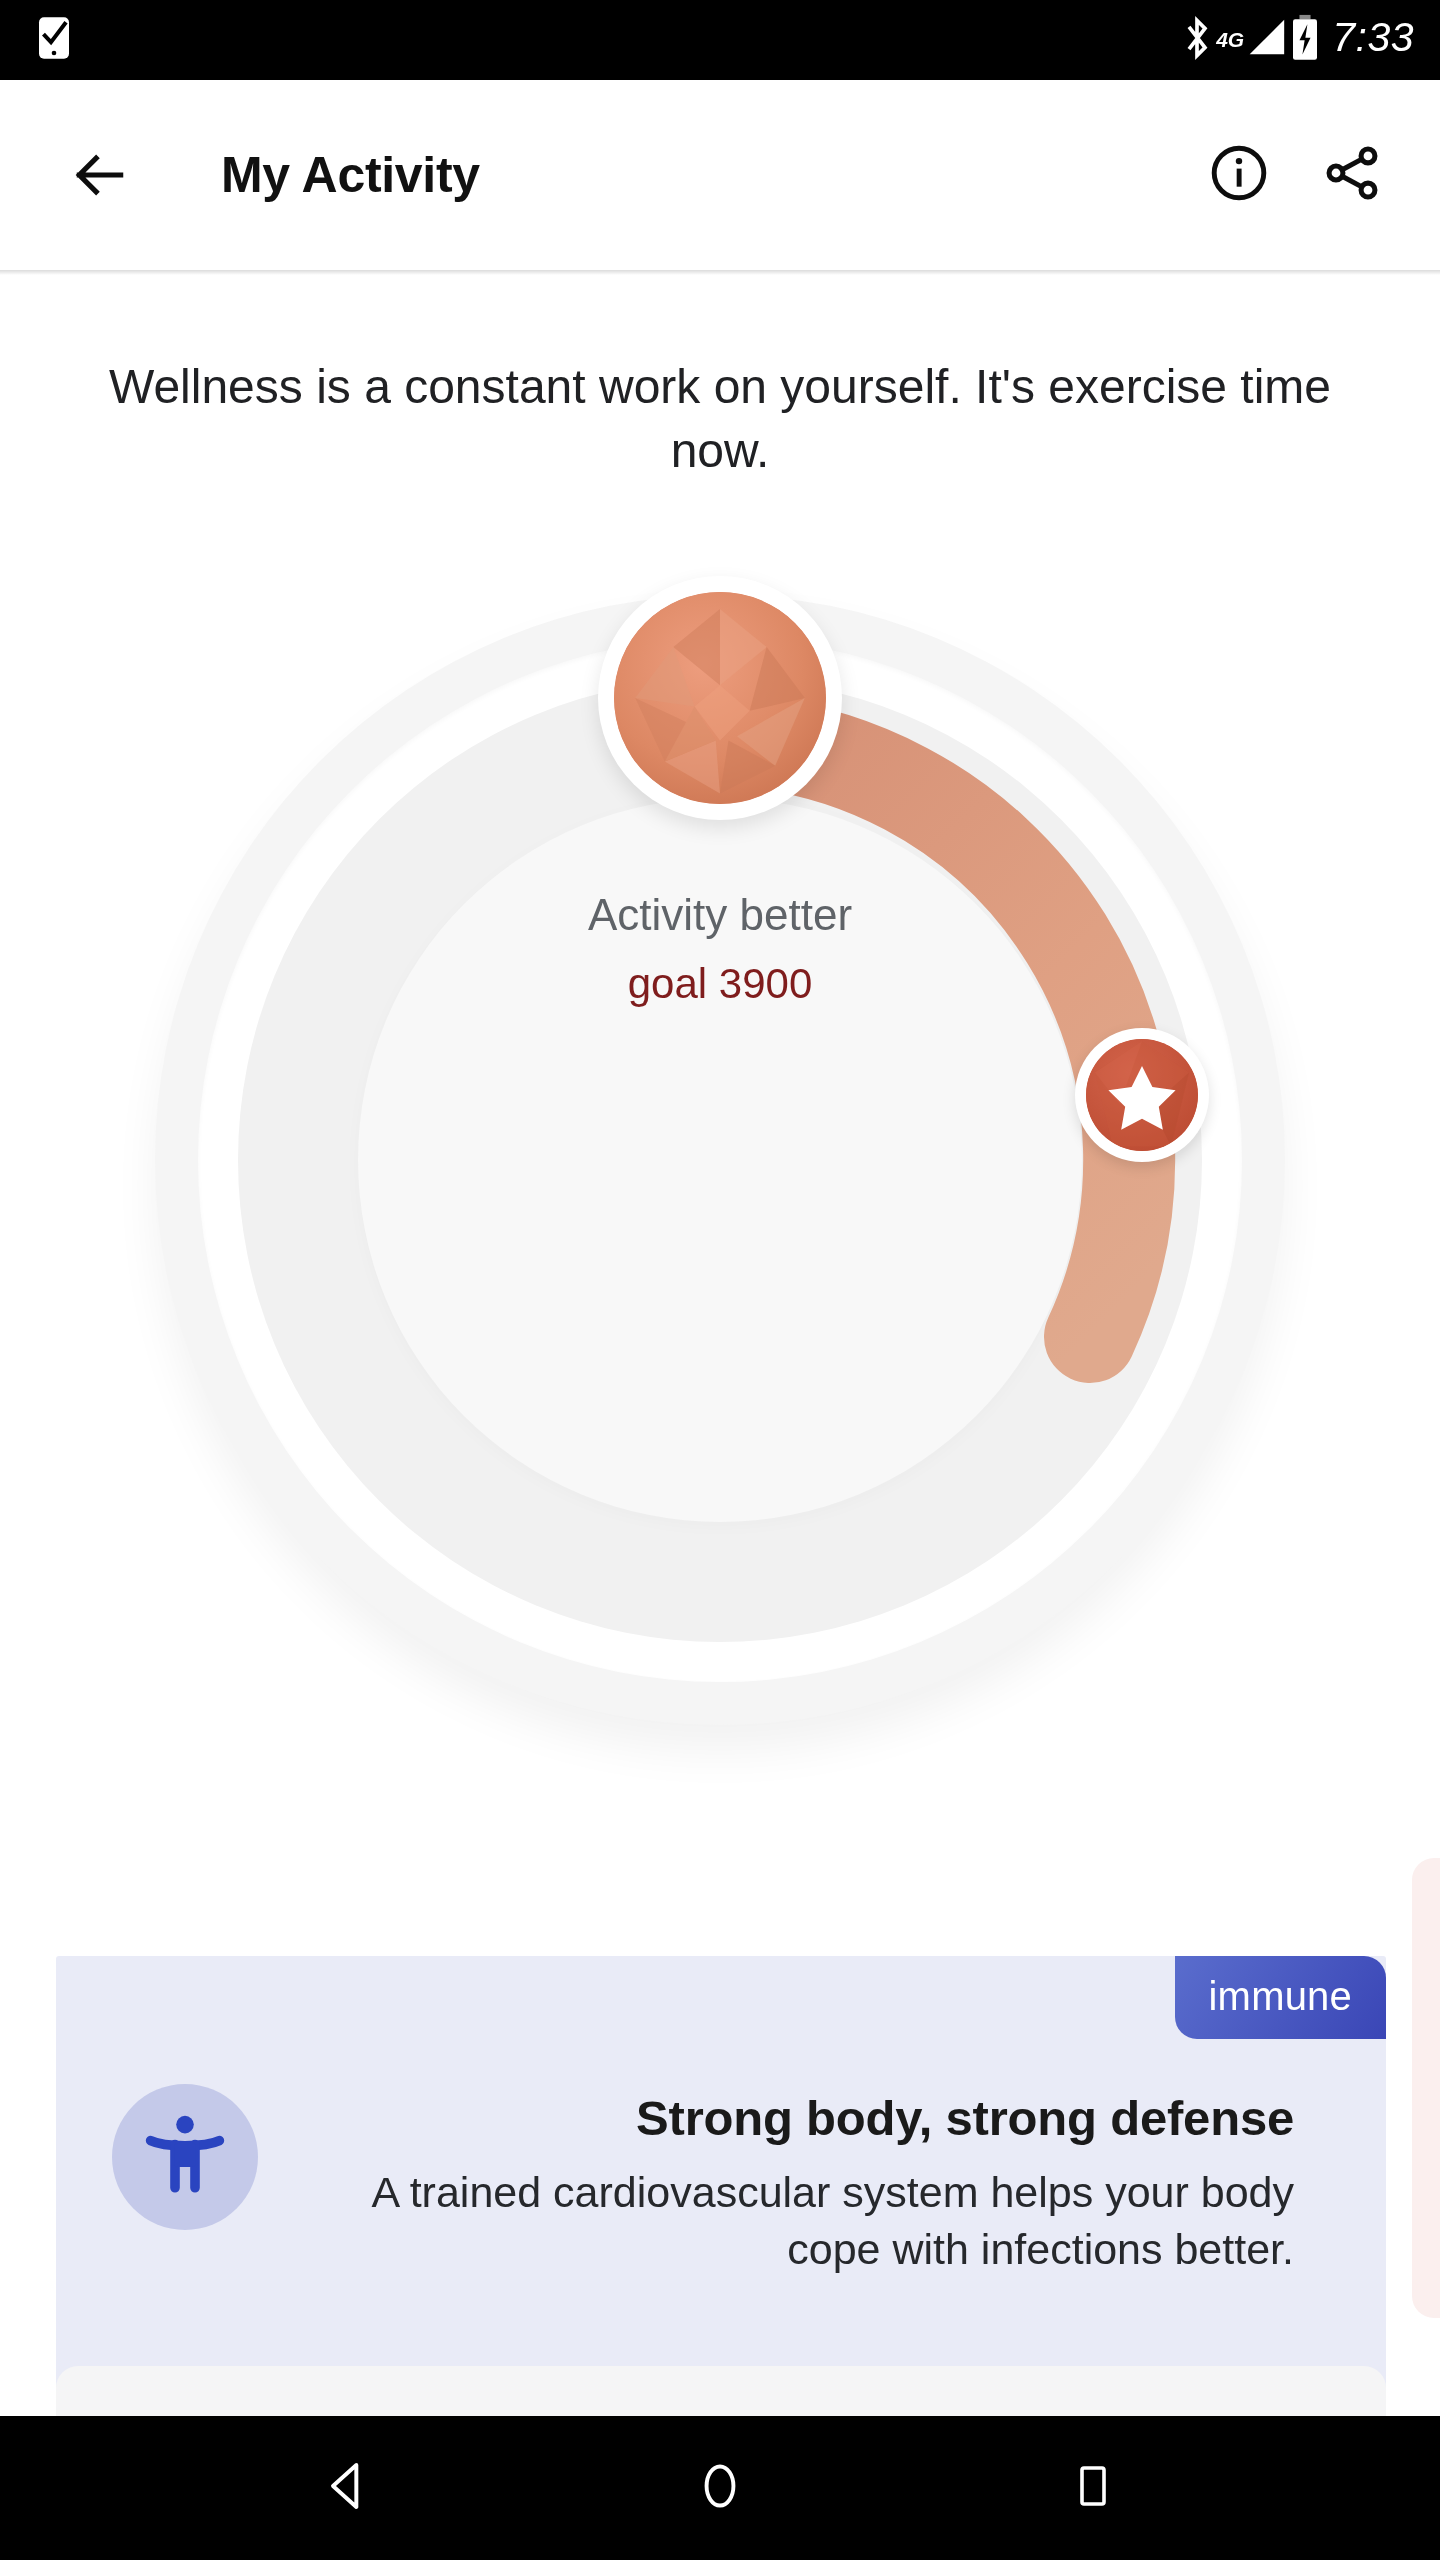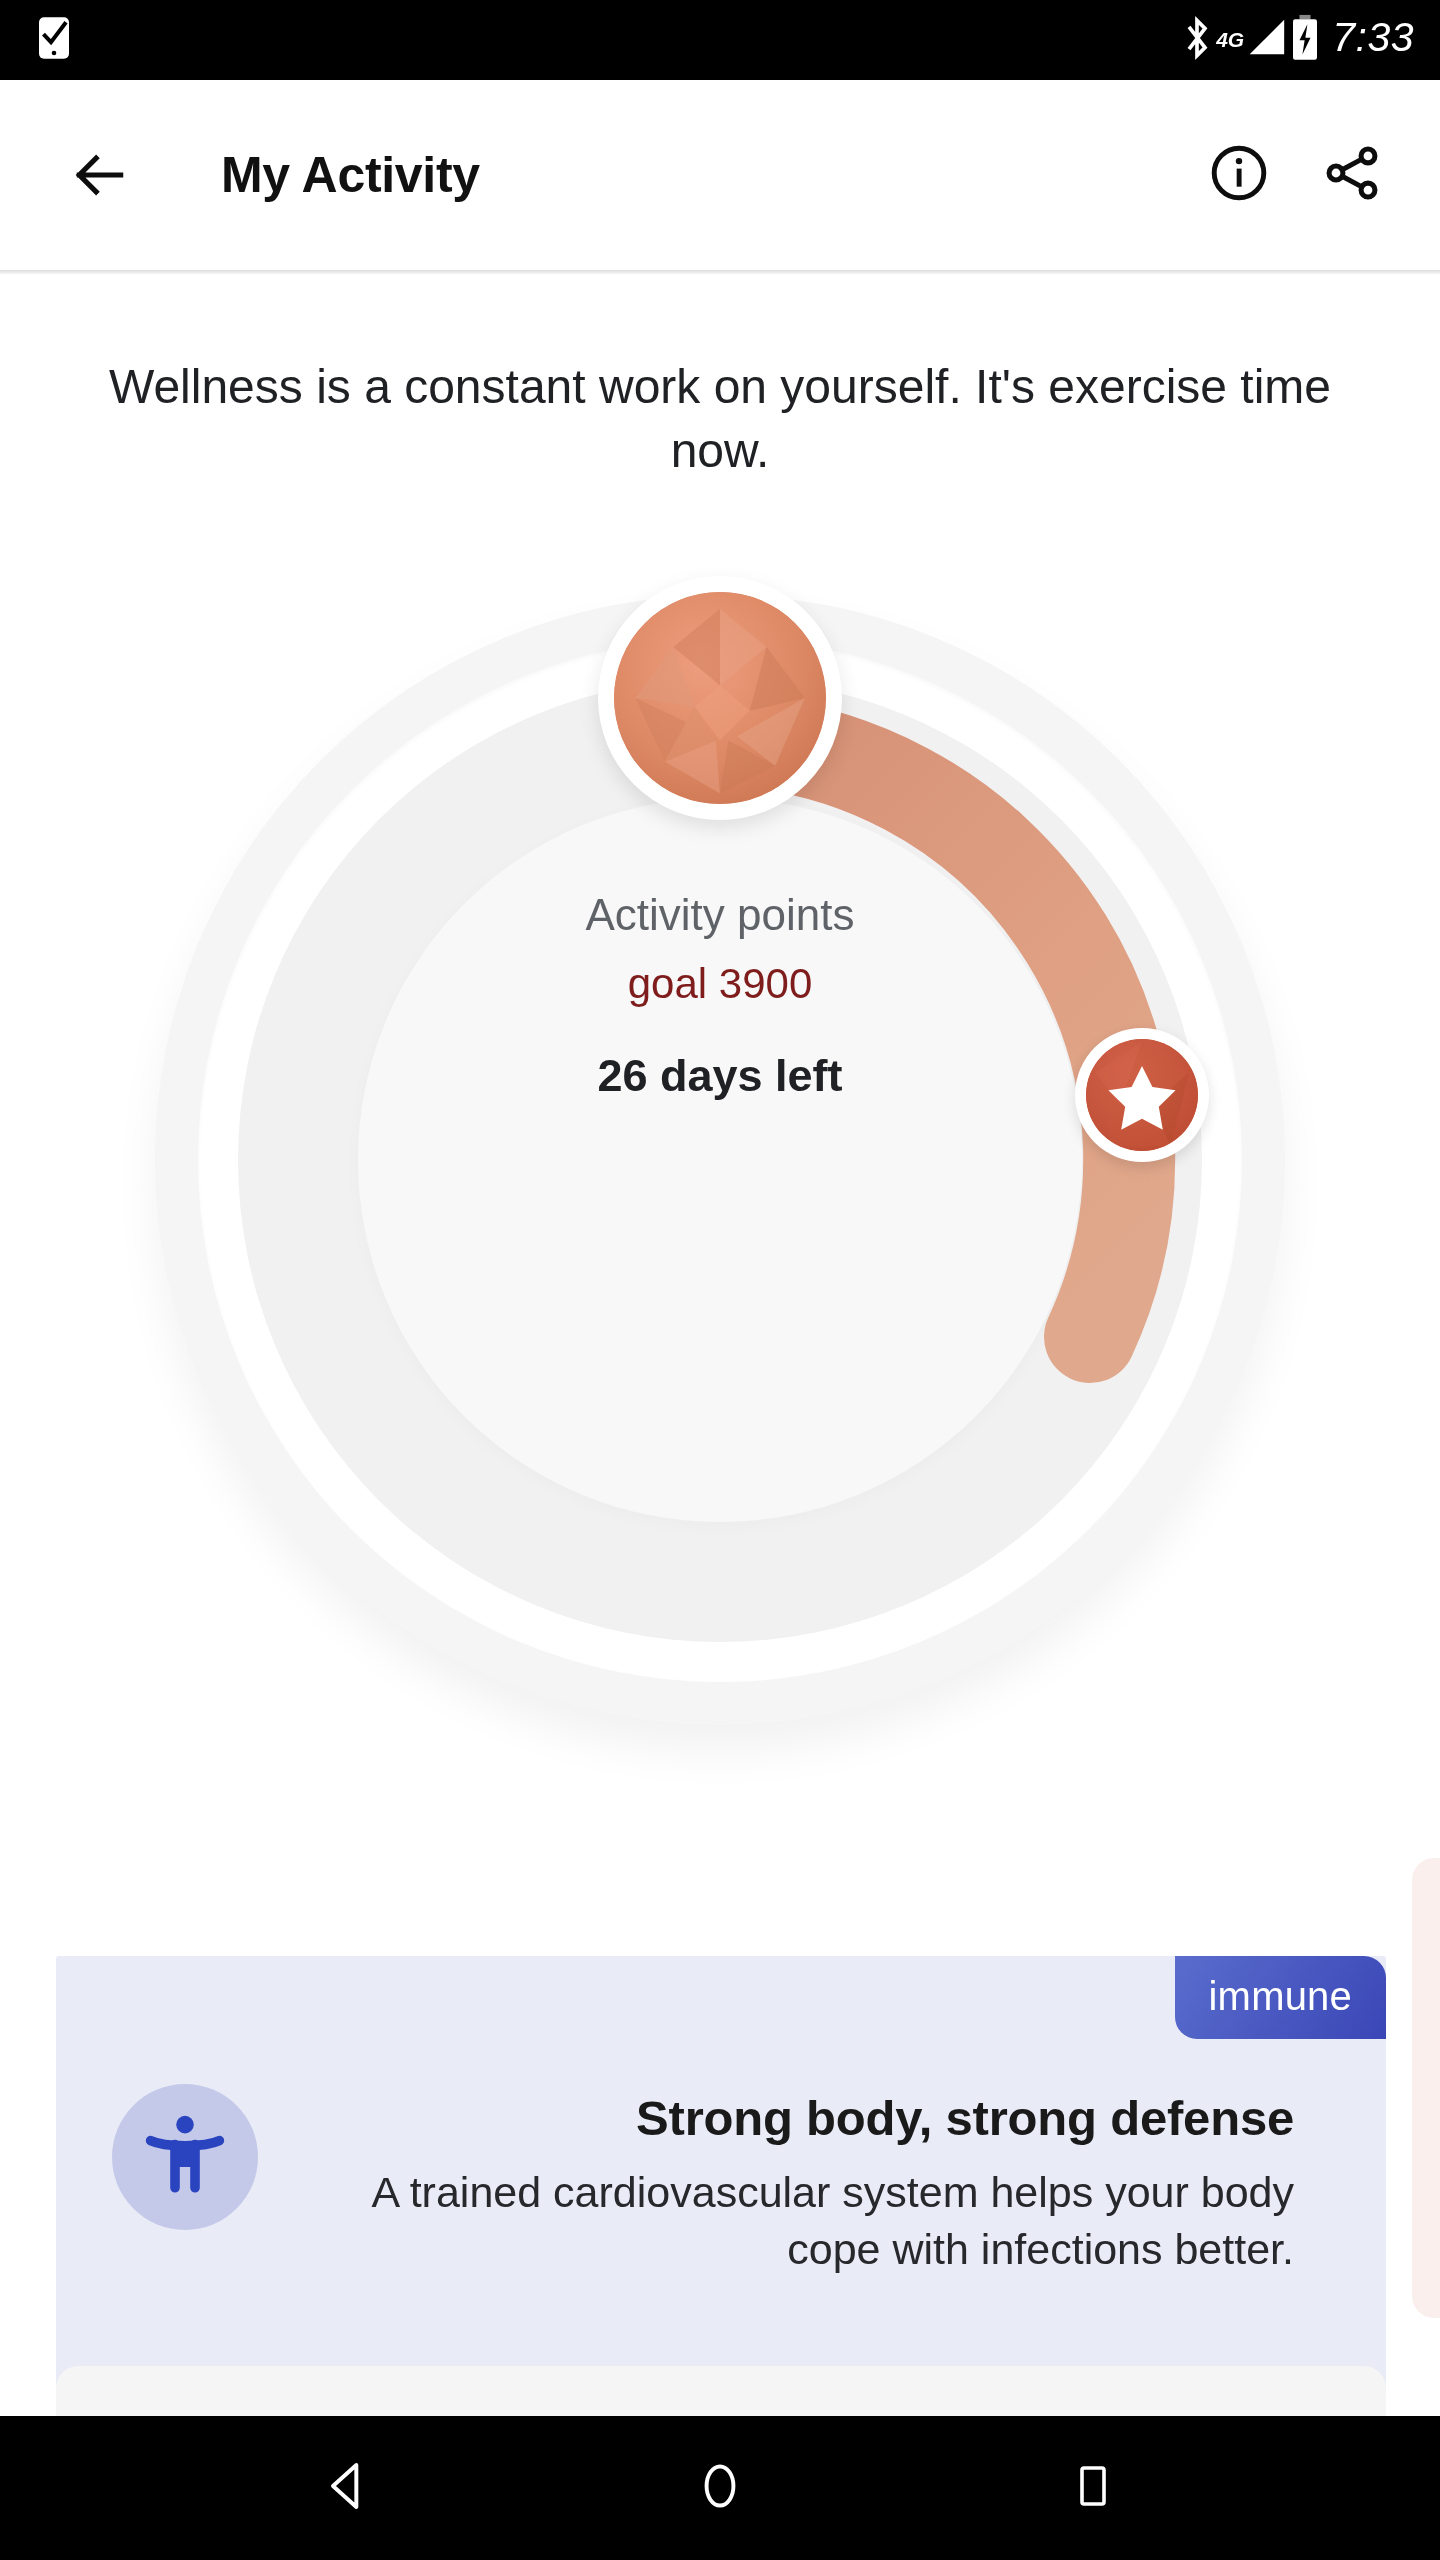--- a/index.html
+++ b/index.html
@@ -376,23 +376,22 @@
           <stop offset="0%" stop-color="#d2634a"></stop>
           <stop offset="100%" stop-color="#bb4a31"></stop>
         </radialGradient>
       </defs>
 
       <path d="M 600 180
                A 420 420 0 0 1 970 777" stroke="url(#arcGrad)" stroke-width="92" fill="none" stroke-linecap="round"></path>
     </svg>
 
     <div id="ring-center">
-      <div id="ring-label">Activity points</div>
+      <div id="ring-label">Activity better</div>
       <div id="ring-goal">goal 3900</div>
-      <div id="ring-days">26 days left</div>
     </div>
 
     <div id="gem-marker">
       <div id="gem-inner">
         <svg width="212" height="212" viewBox="0 0 100 100">
           <circle cx="50" cy="50" r="50" fill="url(#gemGrad)"></circle>
           <g opacity="0.5">
             <polygon points="50,8 72,26 50,44" fill="#e9a283"></polygon>
             <polygon points="50,8 28,26 50,44" fill="#cf7e5d"></polygon>
             <polygon points="28,26 10,50 38,54" fill="#e09a7b"></polygon>

